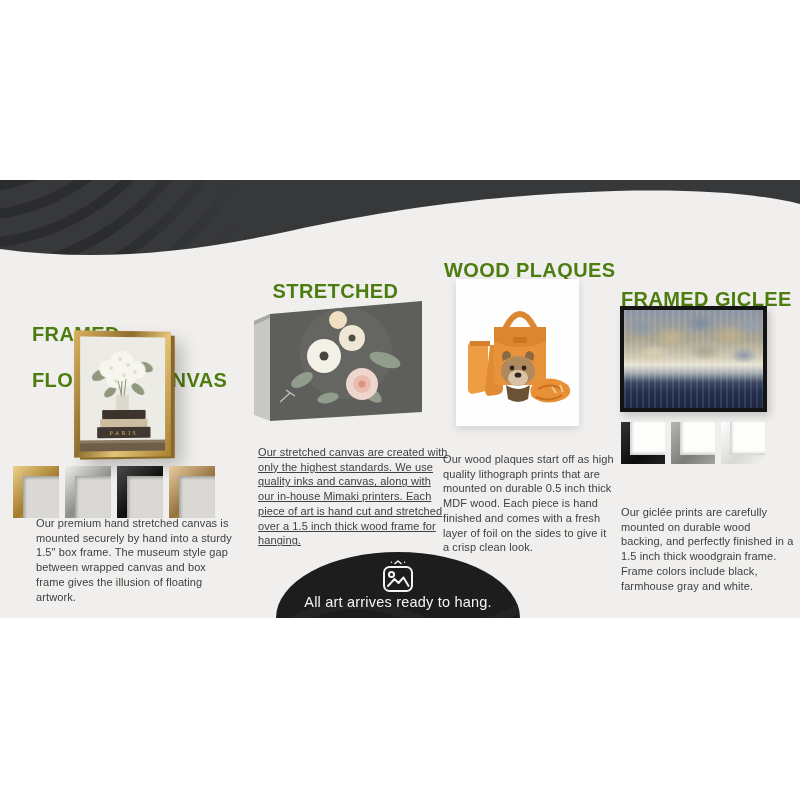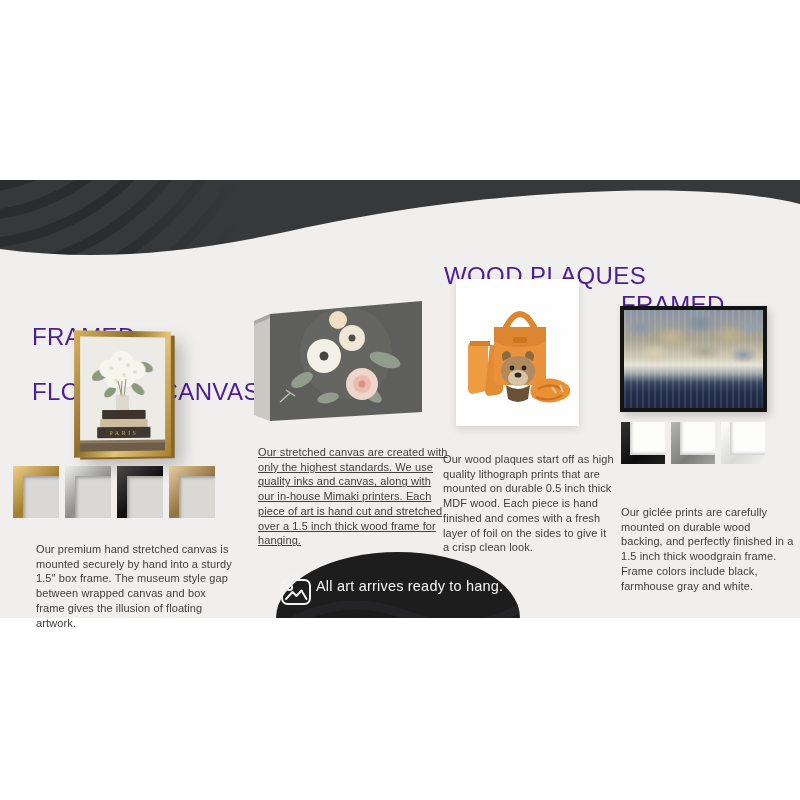--- a/index.html
+++ b/index.html
@@ -3,21 +3,21 @@
 <meta charset="utf-8">
 <style>
   html,body{margin:0;padding:0;}
   body{font-family:"Liberation Sans", sans-serif;}
   #stage{position:relative;width:800px;height:800px;background:#ffffff;overflow:hidden;}
 
   
   #bg-svg{position:absolute;left:0;top:0;}
 
   
-  .hdr{position:absolute;font-weight:400;color:#4c1d95;font-size:24px;line-height:1.14;letter-spacing:.4px;white-space:pre-line;}
+  .hdr{position:absolute;font-weight:700;color:#4d7c0f;font-size:20px;line-height:1.14;letter-spacing:.4px;white-space:pre-line;}
   .hdr.center{text-align:center;}
 
   
   .desc{position:absolute;font-size:11px;line-height:1.34;color:#404040;letter-spacing:.1px;}
 
   
   .float-frame{position:absolute;left:74px;top:331px;width:98px;height:126px;box-sizing:border-box;
     padding:6px;background:linear-gradient(115deg,#d9b25f 0%,#8f6d2c 38%,#e3c379 62%,#a8812f 100%);
     transform:perspective(700px) rotateY(9deg);
     box-shadow:5px 3px 0 -1px #8a682a, 12px 10px 16px rgba(0,0,0,.22);}
@@ -56,21 +56,21 @@
       radial-gradient(20px 12px at 92% 16%, #93a0b2 0%, rgba(147,160,178,0) 70%),
       radial-gradient(22px 13px at 22% 44%, #d8cdb0 0%, rgba(216,205,176,0) 70%),
       radial-gradient(24px 13px at 58% 42%, #a9a693 0%, rgba(169,166,147,0) 70%),
       radial-gradient(20px 12px at 86% 46%, #8e9aa9 0%, rgba(142,154,169,0) 70%),
       repeating-linear-gradient(90deg, rgba(255,255,255,.10) 0 2px, rgba(255,255,255,0) 2px 6px),
       linear-gradient(180deg,#8a94a4 0%,#a8a391 30%,#cfc8b2 48%,#e7e3d4 56%,#a8b0b2 64%,#3a4763 74%,#232e4c 84%,#1d2742 100%);}
 
   
   .dome-wrap{position:absolute;left:276px;top:552px;width:244px;height:66px;overflow:hidden;}
   .dome{position:absolute;left:0;top:0;width:244px;height:132px;border-radius:50%;background:#1d1d1e;overflow:hidden;}
-  .dome-content{position:absolute;left:0;top:0;width:244px;height:66px;display:flex;flex-direction:row;align-items:center;text-align:right;}
+  .dome-content{position:absolute;left:0;top:0;width:244px;height:66px;display:flex;flex-direction:column;align-items:center;text-align:right;}
   .dome-icon{margin-top:7px;}
   .dome-text{margin-top:1px;color:#f5f5f3;font-size:14.5px;letter-spacing:.2px;}
 </style>
 </head>
 <body>
 
 <div id="stage">
 
   <svg id="bg-svg" width="800" height="640">
     <defs>
@@ -160,25 +160,25 @@
           <div class="mat"></div>
         </div>
       <div class="swatch sw-black">
           <div class="mat"></div>
         </div>
       <div class="swatch sw-champagne">
           <div class="mat"></div>
         </div>
     </div>
 
-    <p class="desc" style="left:36px;top:531px;width:198px;">Our premium hand stretched canvas is mounted securely by hand into a sturdy 1.5″ box frame. The museum style gap between wrapped canvas and box frame gives the illusion of floating artwork.</p>
+    <p class="desc" style="left:36px;top:505px;width:198px;">Our premium hand stretched canvas is mounted securely by hand into a sturdy 1.5″ box frame. The museum style gap between wrapped canvas and box frame gives the illusion of floating artwork.</p>
   </section>
 
   <section>
-    <h2 class="hdr center" style="left:258px;top:263px;width:155px;"><br>
+    <h2 class="hdr center" style="left:258px;top:263px;width:155px;"><span>STRETCHED</span><br>
       <span>CANVAS</span></h2>
 
     <svg style="position:absolute;left:250px;top:298px;" width="175" height="136" viewBox="0 0 175 136">
       <defs>
         <clipPath id="frontClip">
             <polygon points="20,16 172,3 172,114 20,123"></polygon>
           </clipPath>
       </defs>
 
       <polygon points="4,23 20,16 20,123 4,117" fill="#c9c8c3"></polygon>

